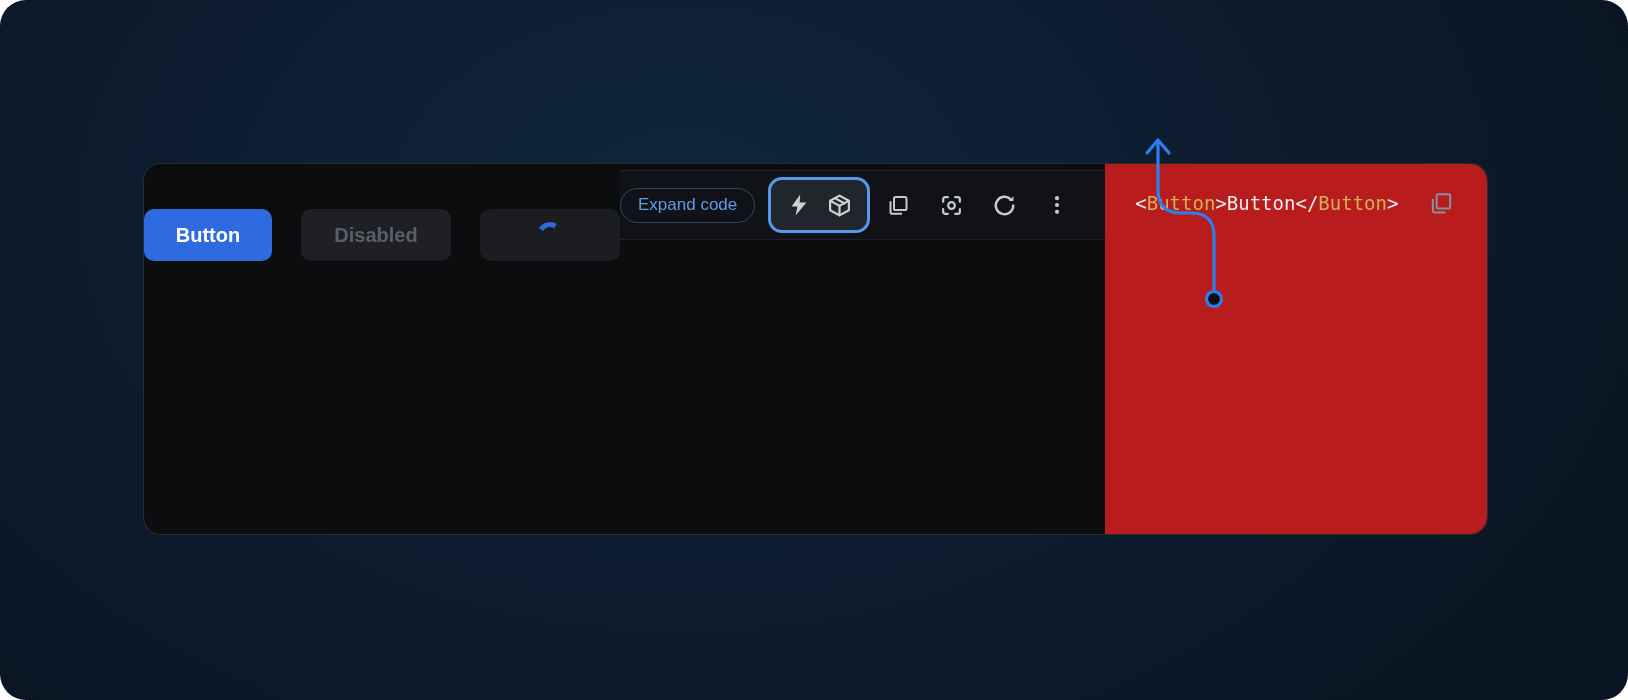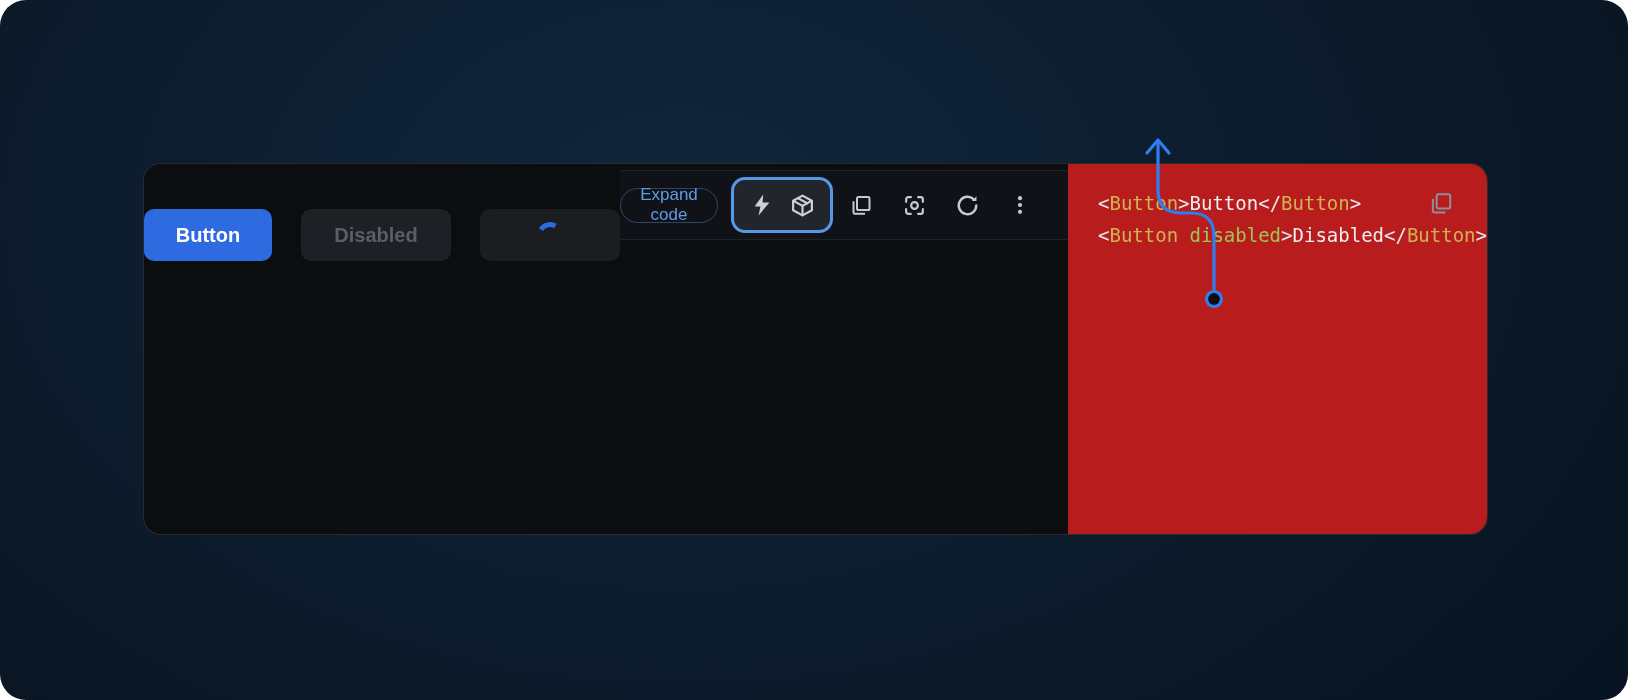--- a/index.html
+++ b/index.html
@@ -134,21 +134,20 @@
               <circle cx="12" cy="12" r="2.1"></circle>
               <circle cx="12" cy="18.8" r="2.1"></circle>
           </svg>
         </button>
       </div>
     </div>
 
     <div class="code-area">
       <div id="code-lines">
           <div class="code-line"><span class="tok-p">&lt;</span><span class="tok-t">Button</span><span class="tok-p">&gt;</span><span class="tok-x">Button</span><span class="tok-p">&lt;/</span><span class="tok-t">Button</span><span class="tok-p">&gt;</span></div>
-          <div class="code-line"><span class="tok-p">&lt;</span><span class="tok-t">Button</span><span class="tok-a"> disabled</span><span class="tok-p">&gt;</span><span class="tok-x">Disabled</span><span class="tok-p">&lt;/</span><span class="tok-t">Button</span><span class="tok-p">&gt;</span></div>
         </div>
       <button class="code-copy">
         <svg width="26" height="26" viewBox="0 0 24 24" fill="none" stroke="#8a919c" stroke-width="1.9" stroke-linejoin="round">
           <rect x="8" y="4" width="12.5" height="13" rx="1.6"></rect>
           <path d="M4.5 8.2v11.2a1.3 1.3 0 0 0 1.3 1.3H16"></path>
         </svg>
       </button>
     </div>
 
   </div>

